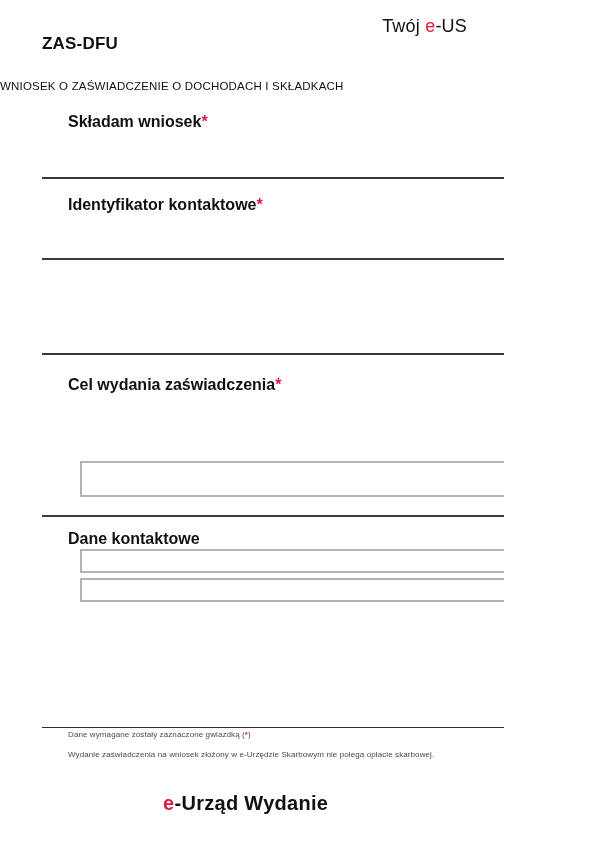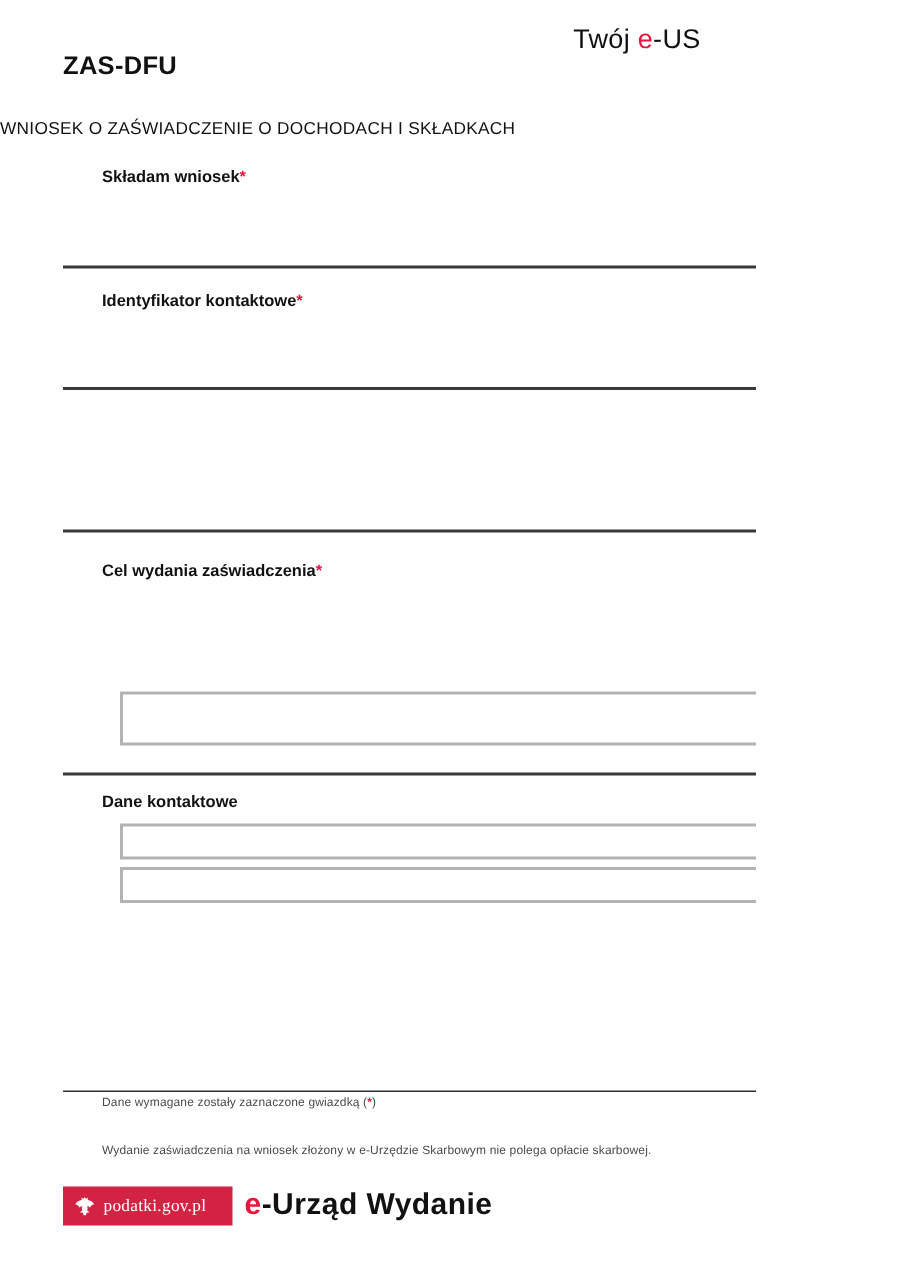--- a/index.html
+++ b/index.html
@@ -21,21 +21,21 @@
     font-size:18px;font-weight:normal;letter-spacing:.2px;
   }
   .brand .e{color:#e5173f;}
   .doc-title{
     position:absolute;left:0;top:80px;width:100%;
     font-size:11.5px;font-weight:normal;letter-spacing:.2px;
   }
   
   .sec-label{
     position:absolute;left:68px;
-    font-size:11px;font-weight:bold;line-height:1.5;
+    font-size:16px;font-weight:bold;line-height:1.5;
   }
   .req{color:#e5173f;font-weight:bold;}
   .lbl-1{top:110px;}
   .lbl-2{top:193px;}
   .lbl-3{top:270px;width:492px;}
   .lbl-4{top:373px;}
   .lbl-5{top:527px;}
   
   .rule{
     position:absolute;left:42px;width:521px;height:2px;
@@ -55,21 +55,21 @@
   }
   .fld-cel{top:461px;height:32px;}
   .fld-c1{top:549px;height:20px;}
   .fld-c2{top:578px;height:20px;}
   
   .footnote{
     position:absolute;left:68px;
     font-size:8px;color:#4a4a4a;letter-spacing:.1px;
   }
   .fn-1{top:730px;}
-  .fn-2{top:750px;margin-top:12px;}
+  .fn-2{top:750px;}
   
   .logo-box{
     position:absolute;left:42px;top:791px;width:113px;height:26px;
     background:#d22343;display:flex;align-items:center;gap:5px;
     padding:0 0 0 7px;box-sizing:border-box;
   }
   .logo-box .eagle{width:15px;height:15px;flex:0 0 auto;display:block;}
   .logo-box .logo-text{
     color:#ffffff;font-family:"Liberation Serif", serif;
     font-size:11.5px;letter-spacing:.2px;white-space:nowrap;
@@ -103,21 +103,15 @@
   <div class="rule rule-4"></div>
 
   <div class="sec-label lbl-5"><span>Dane kontaktowe</span></div>
   <input class="fld fld-c1" type="text" value="" style="">
   <input class="fld fld-c2" type="text" value="" style="">
 
   <div class="rule rule-footer"></div>
   <div class="footnote fn-1"><span>Dane wymagane zostały zaznaczone gwiazdką (</span><span class="req">*</span><span>)</span></div>
   <div class="footnote fn-2">Wydanie zaświadczenia na wniosek złożony w e-Urzędzie Skarbowym nie polega opłacie skarbowej.</div>
 
-  <div class="logo-box">
-    <svg class="eagle" viewBox="0 0 24 24" aria-hidden="true">
-      <path fill="#ffffff" d="M12 1.5l1.2 2 2.3-1.2-.4 2.6c2.7.4 5.4 1.9 7 4.4-2.2.4-3.8 1.9-4.4 3.5-1-.9-2.1-1.4-3.2-1.4.6 1.5.6 3.1.1 4.6l2.6 1.9-3.1.6-1 2.5h-2.2l-1-2.5-3.1-.6 2.6-1.9c-.5-1.5-.5-3.1.1-4.6-1.1 0-2.2.5-3.2 1.4C5.7 11.2 4.1 9.7 1.9 9.3c1.6-2.5 4.3-4 7-4.4l-.4-2.6 2.3 1.2 1.2-2z"></path>
-    </svg>
-    <span class="logo-text">podatki.gov.pl</span>
-  </div>
   <div class="brand-bottom"><span class="e">e</span><span>-Urząd Wydanie</span></div>
 
 </div>
 
 </body></html>

